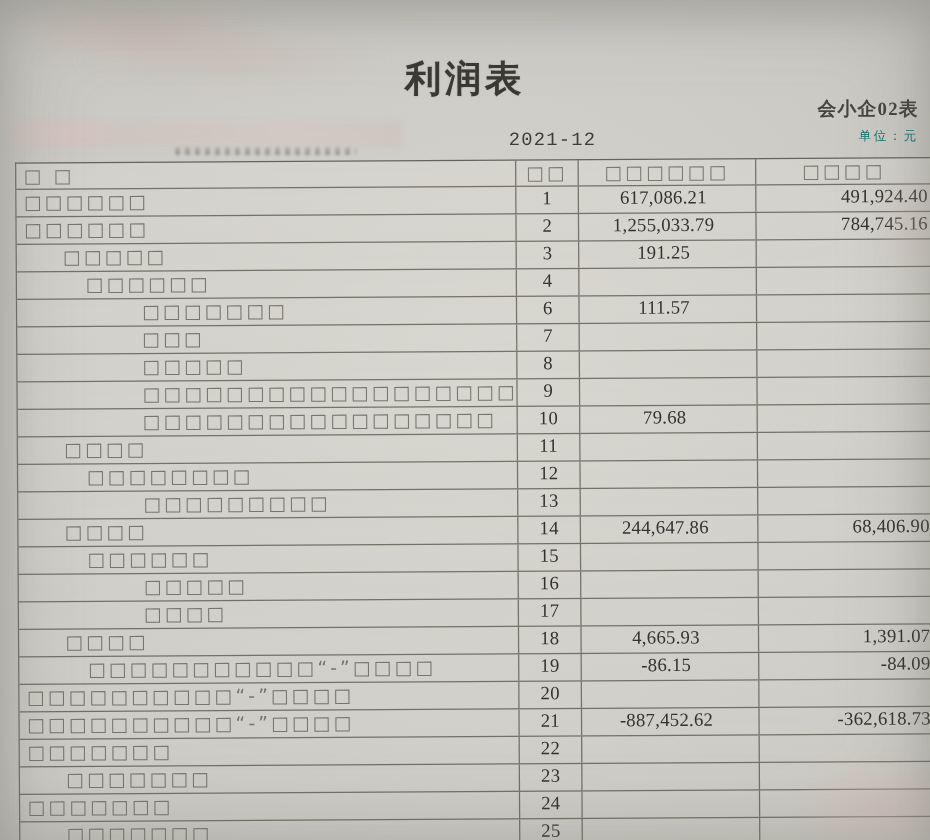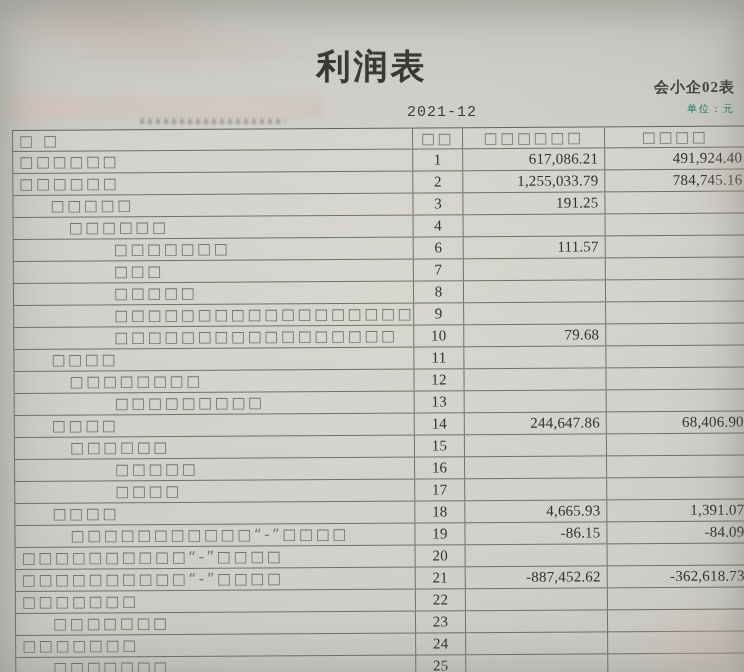--- a/index.html
+++ b/index.html
@@ -5,21 +5,21 @@
   html,body{margin:0;padding:0;}
   body{
     width:744px;height:672px;overflow:hidden;position:relative;
     background:radial-gradient(ellipse at 52% 45%, #d4d3cc 0%, #cdccc6 55%, #c5c4be 100%);
     font-family:"Liberation Serif", serif;
   }
   .vignette{position:absolute;inset:0;pointer-events:none;z-index:9;
     box-shadow:inset 0 0 70px rgba(110,108,100,.35), inset 0 14px 26px rgba(120,118,110,.22);}
   .page-title{
     position:absolute;top:44px;left:0;width:744px;text-align:center;
-    font-size:34px;font-weight:bold;letter-spacing:3px;color:#3a3935;
+    font-size:29px;font-weight:bold;letter-spacing:3px;color:#3a3935;
     text-shadow:0 0 1px rgba(58,57,53,.4);
   }
   .form-code{position:absolute;top:78px;right:9px;font-size:15px;color:#45443f;letter-spacing:1px;font-weight:bold;}
   .unit-label{position:absolute;top:102px;right:9px;font-size:10px;color:#0f766e;letter-spacing:2px;text-align:right;}
   .period{position:absolute;top:104px;left:407px;font-size:15px;color:#3d3c37;letter-spacing:1px;font-family:Liberation Mono, monospace;}
 
   
   .blur-bar{
     position:absolute;left:8px;top:96px;width:314px;height:23px;z-index:6;border-radius:2px;
     background:
@@ -50,21 +50,21 @@
     transform:rotate(-0.35deg);transform-origin:0 0;
     border-top:1px solid rgba(75,73,64,.8);
     border-left:1px solid rgba(75,73,64,.7);
     background:linear-gradient(180deg, rgba(226,225,218,.30), rgba(219,218,211,.18));
   }
   .trow{display:flex;height:22px;border-bottom:1px solid rgba(78,76,67,.72);box-sizing:border-box;}
   .trow.header{height:21px;}
   .cell{box-sizing:border-box;border-right:1px solid rgba(78,76,67,.72);display:flex;align-items:center;overflow:hidden;}
   .cell.item{width:400px;}
   .cell.lineno{width:50px;justify-content:center;}
-  .cell.ytd{width:142px;justify-content:flex-end;padding-right:6px;}
+  .cell.ytd{width:142px;justify-content:center;padding-right:6px;}
   .cell.month{width:140px;justify-content:flex-end;padding-right:3px;border-right:none;}
   .boxes{
     font-family:"DejaVu Sans", sans-serif;font-size:15px;letter-spacing:2.5px;
     color:#77766d;white-space:nowrap;line-height:1;
   }
   .header .boxes{color:#7b7a71;}
   .header .cell.ytd,.header .cell.month{justify-content:center;padding-right:0;}
   .num{font-family:"Liberation Serif", serif;font-size:15px;color:#33322d;letter-spacing:.2px;white-space:nowrap;}
 </style>
 </head>

